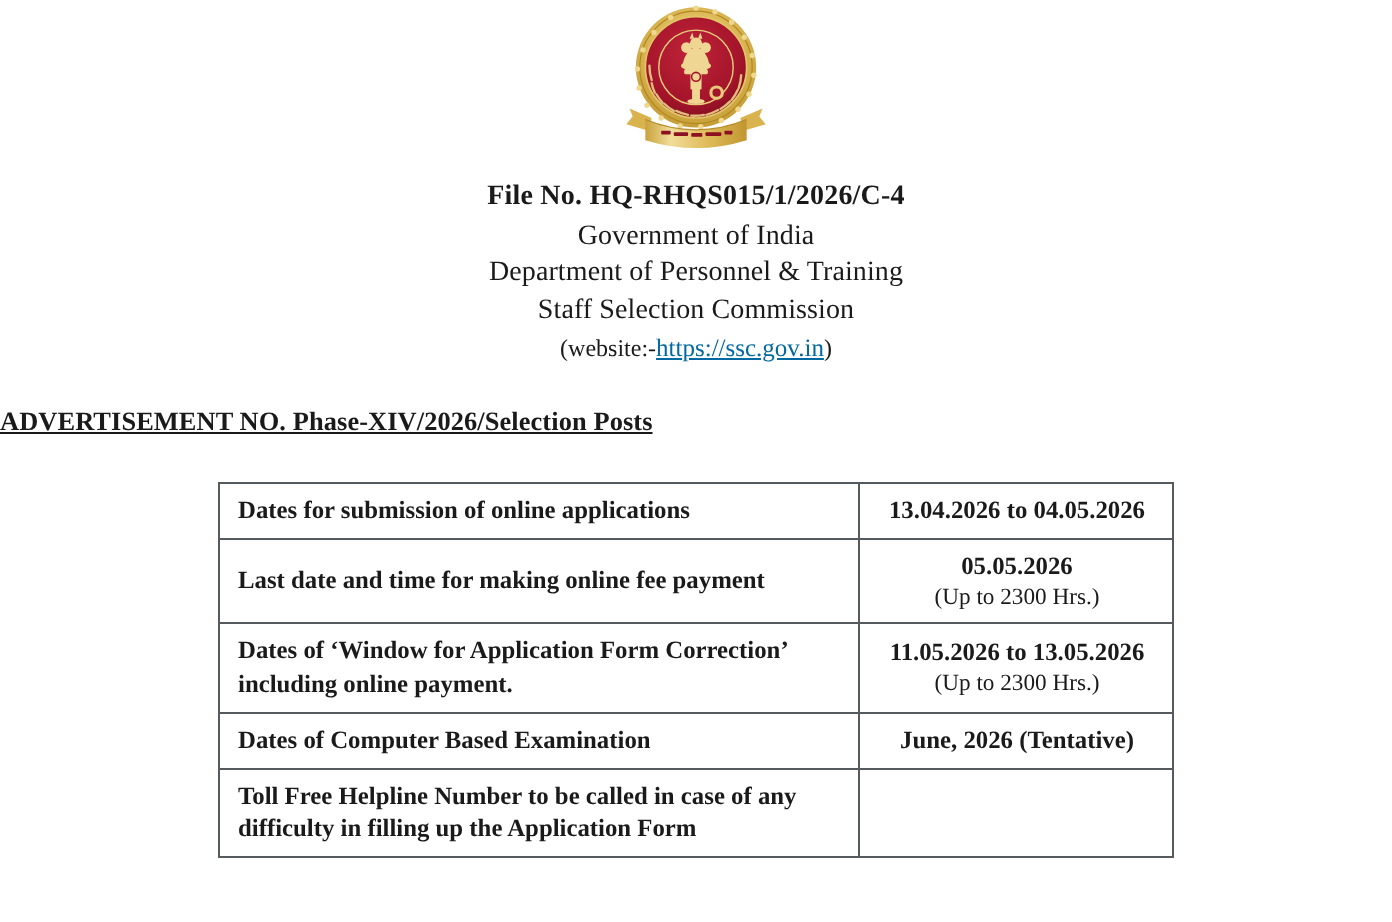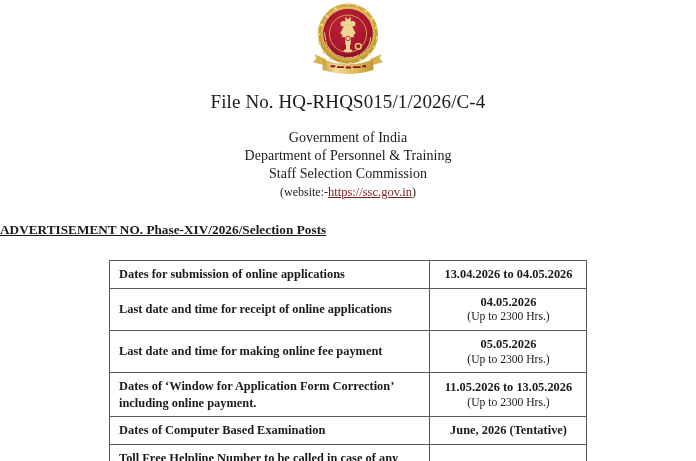--- a/index.html
+++ b/index.html
@@ -31,35 +31,35 @@
     position: relative;
   }
 
   
   .header-block {
     text-align: center;
     margin-top: 10px;
     line-height: 1.30;
   }
   .file-no {
-    font-weight: normal;
-    font-size: 19px;
+    font-weight: bold;
+    font-size: 14px;
     letter-spacing: 0.1px;
-    margin-bottom: 14px;
+    margin-bottom: 2px;
   }
   .org-line {
     font-size: 14px;
     letter-spacing: 0.05px;
   }
   .website-line {
     font-size: 12px;
     margin-top: 1px;
   }
   .website-link {
-    color: #7f1d1d;
+    color: #0369a1;
     text-decoration: underline;
     font-size: 12.5px;
   }
 
   
   .advert-line {
     text-align: left;
     font-weight: bold;
     font-size: 13.2px;
     text-decoration: underline;
@@ -211,24 +211,20 @@
 <div class="advert-line">ADVERTISEMENT NO. Phase-XIV/2026/Selection Posts</div>
 
 <div class="table-wrap">
   <table class="schedule">
     <tbody>
         <tr>
           <td class="col-label">Dates for submission of online applications</td>
           <td class="col-value"><span>13.04.2026 to 04.05.2026</span></td>
         </tr>
         <tr>
-          <td class="col-label">Last date and time for receipt of online applications</td>
-          <td class="col-value"><span>04.05.2026</span><span class="sub-note">(Up to 2300 Hrs.)</span></td>
-        </tr>
-        <tr>
           <td class="col-label">Last date and time for making online fee payment</td>
           <td class="col-value"><span>05.05.2026</span><span class="sub-note">(Up to 2300 Hrs.)</span></td>
         </tr>
         <tr>
           <td class="col-label">Dates of ‘Window for Application Form Correction’ including online payment.</td>
           <td class="col-value"><span>11.05.2026 to 13.05.2026</span><span class="sub-note">(Up to 2300 Hrs.)</span></td>
         </tr>
         <tr>
           <td class="col-label">Dates of Computer Based Examination</td>
           <td class="col-value"><span>June, 2026 (Tentative)</span></td>

